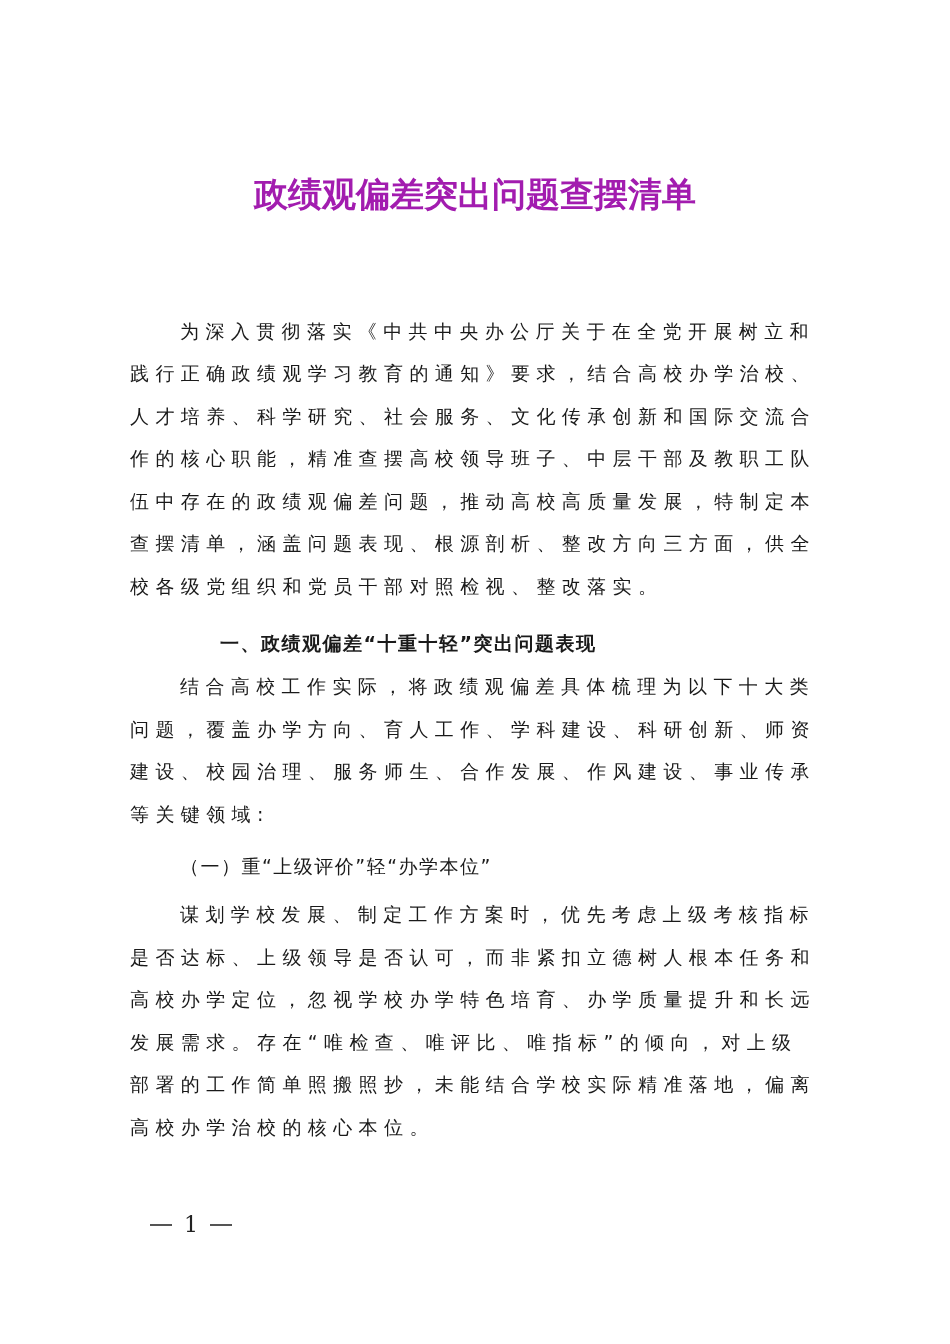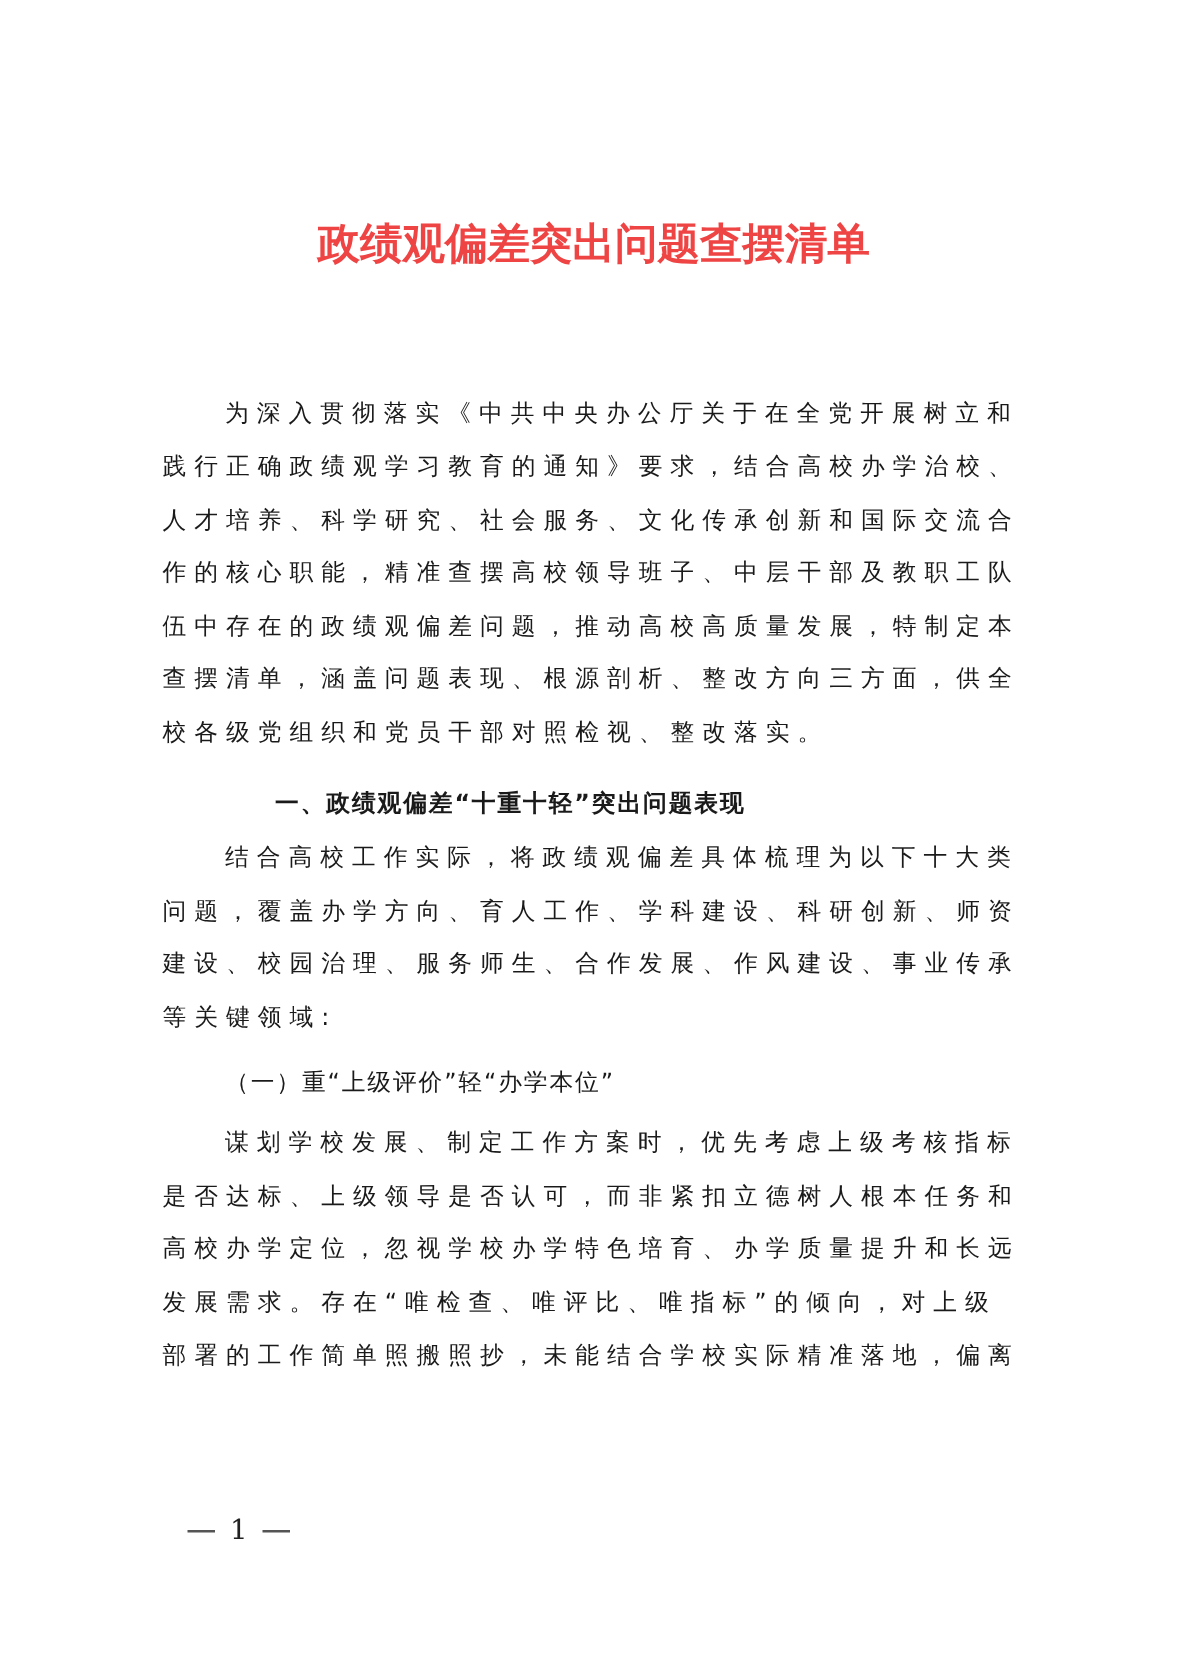--- a/index.html
+++ b/index.html
@@ -1,21 +1,21 @@
 <!DOCTYPE html>
 <html><head>
 <meta charset="utf-8">
 <style>
   html, body { margin: 0; padding: 0; background: #ffffff; }
   body { width: 950px; height: 1344px; position: relative; overflow: hidden; color: #111; }
   .page { position: absolute; left: 0; top: 0; width: 950px; height: 1344px; background: #fff; }
   .title {
     position: absolute; left: 0; width: 950px; text-align: center;
     font-family: "DejaVu Serif", serif; font-weight: bold; font-size: 34px; letter-spacing: 0px;
-    color: #ef4444;
+    color: #a21caf;
   }
   .title.t1 { top: 172px; }
   .title.t2 { top: 230px; }
   .line {
     position: absolute; left: 130px; width: 720px; white-space: nowrap;
     font-family: "DejaVu Sans", sans-serif; font-size: 19px; letter-spacing: 6.4px;
     line-height: 42px; height: 42px; color: #1a1a1a;
   }
   .line.indent { left: 180px; }
   .line.heading { font-weight: bold; letter-spacing: 1.5px; margin-left: 40px; }
@@ -48,19 +48,20 @@
   <div class="line" style="top:750px">建设、校园治理、服务师生、合作发展、作风建设、事业传承</div>
   <div class="line" style="top:793px">等关键领域:</div>
 
   <div class="line sub" style="top:845px">（一）重“上级评价”轻“办学本位”</div>
 
   <div class="line indent" style="top:893px">谋划学校发展、制定工作方案时，优先考虑上级考核指标</div>
   <div class="line" style="top:936px">是否达标、上级领导是否认可，而非紧扣立德树人根本任务和</div>
   <div class="line" style="top:978px">高校办学定位，忽视学校办学特色培育、办学质量提升和长远</div>
   <div class="line" style="top:1021px">发展需求。存在“唯检查、唯评比、唯指标”的倾向，对上级</div>
   <div class="line" style="top:1063px">部署的工作简单照搬照抄，未能结合学校实际精准落地，偏离</div>
+  <div class="line" style="top:1106px">高校办学治校的核心本位。</div>
 
   <div class="page-number">
     <span class="dash"></span>
     <span>1</span>
     <span class="dash"></span>
   </div>
 </div>
 
 </body></html>

